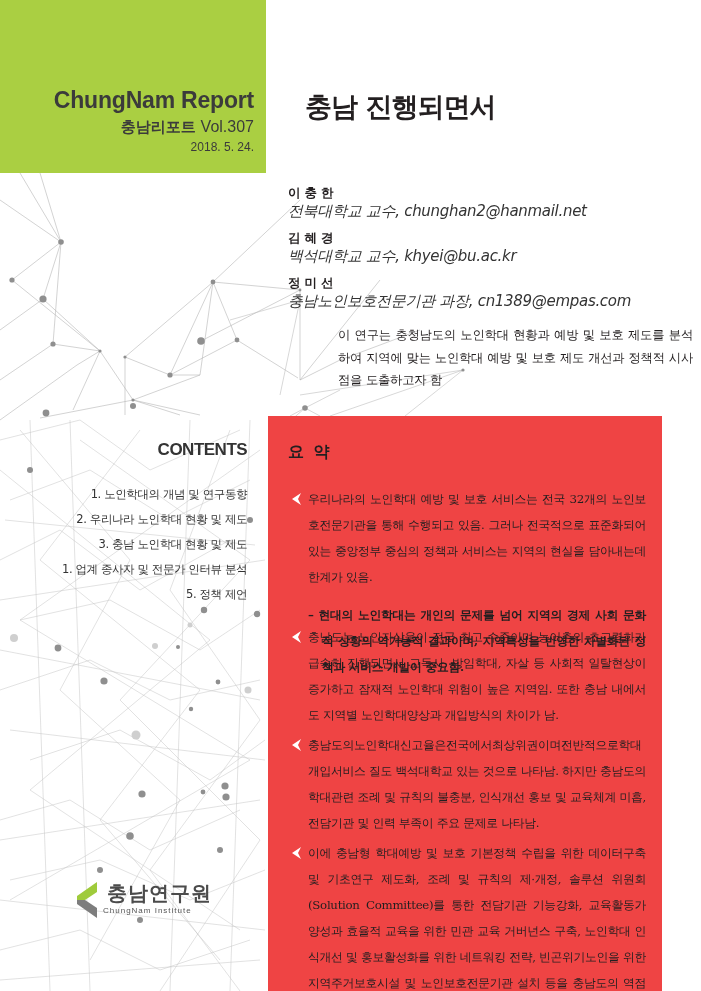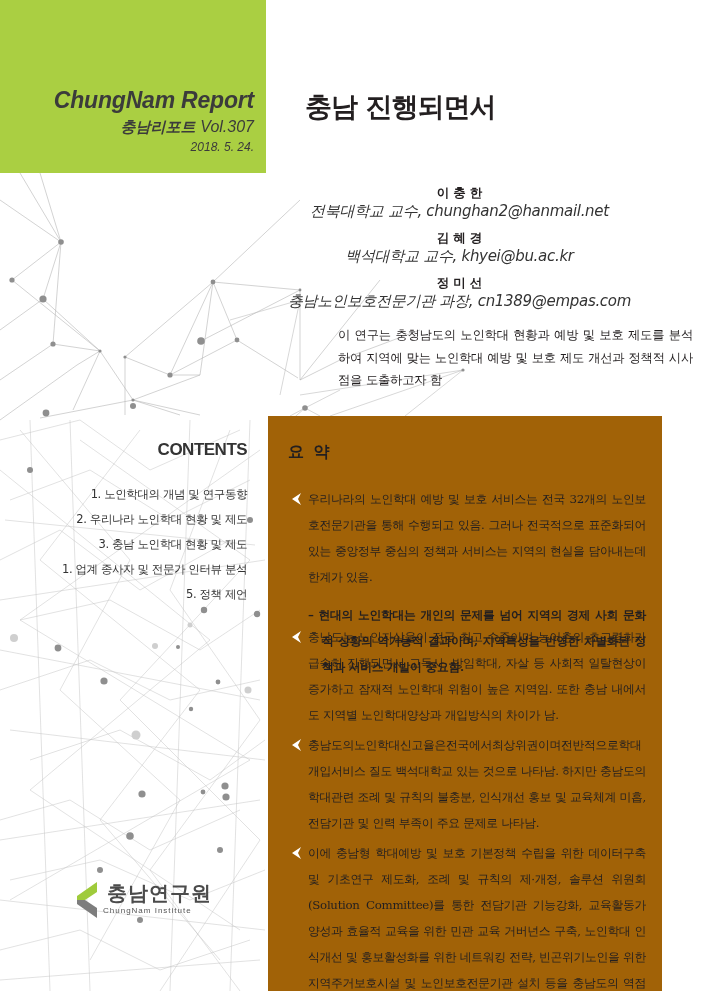--- a/index.html
+++ b/index.html
@@ -5,21 +5,21 @@
   html, body { margin: 0; padding: 0; }
   body {
     width: 701px; height: 991px; position: relative; overflow: hidden;
     background: #ffffff;
     font-family: "DejaVu Sans", "Liberation Sans", sans-serif;
     color: #231f20;
   }
   .net { position: absolute; left: 0; top: 0; width: 701px; height: 991px; z-index: 0; }
   .brand {
     position: absolute; left: 0; top: 0; width: 266px; height: 173px;
-    background: #aacf42; z-index: 2; font-style: italic;
+    background: #aacf42; z-index: 2;
   }
   .brand-en {
     position: absolute; right: 12px; top: 87px;
     font-family: "Liberation Sans", sans-serif; font-weight: bold;
     font-size: 23px; color: #3b3b3b; letter-spacing: -0.2px; white-space: nowrap;
   }
   .brand-ko {
     position: absolute; right: 12px; top: 118px;
     font-size: 15px; color: #3b3b3b; white-space: nowrap;
   }
@@ -27,39 +27,39 @@
   .brand-ko span.vol { font-family: "Liberation Sans", sans-serif; font-size: 16px; }
   .brand-date {
     position: absolute; right: 12px; top: 140px;
     font-family: "Liberation Sans", sans-serif; font-size: 12px; color: #3b3b3b;
   }
   .title {
     position: absolute; left: 305px; top: 86px; z-index: 2;
     font-size: 27px; font-weight: bold; color: #231f20; line-height: 42px;
     letter-spacing: -1px;
   }
-  .authors { position: absolute; right: 70px; top: 184px; z-index: 2; text-align: center; }
+  .authors { position: absolute; right: 70px; top: 184px; z-index: 2; text-align: left; }
   .author-name { font-size: 12.5px; font-weight: bold; letter-spacing: 4px; margin-right: -4px; color: #231f20; line-height: 18px; }
   .author-aff { font-size: 15px; color: #333; line-height: 18px; margin-bottom: 9px; letter-spacing: -0.3px; font-style: italic; }
   .abstract {
     position: absolute; left: 306px; top: 324px; width: 355px; z-index: 2;
     font-family: "DejaVu Serif", "Liberation Serif", serif;
     font-size: 12.3px; line-height: 22.5px; color: #231f20; text-align: justify;
     letter-spacing: -0.2px;
     margin-left: 32px;
   }
   .contents { position: absolute; left: 62px; top: 440px; z-index: 2; text-align: right; }
   .contents-title {
     font-family: "Liberation Sans", sans-serif; font-weight: bold;
     font-size: 17px; color: #333; letter-spacing: -0.5px; margin-bottom: 22px;
   }
   .contents-item { font-size: 11.5px; color: #333; line-height: 25px; letter-spacing: -0.4px; }
   .summary {
     position: absolute; left: 268px; top: 416px; width: 394px; height: 575px;
-    background: #a16207; z-index: 2;
+    background: #ef4444; z-index: 2;
   }
   .summary-title {
     position: absolute; left: 20px; top: 26px;
     font-size: 16px; font-weight: bold; color: #231f20; letter-spacing: 2px;
   }
   .sum-block {
     position: absolute; left: 20px; width: 358px;
     font-family: "DejaVu Serif", "Liberation Serif", serif;
     font-size: 11.8px; line-height: 26px; color: #231f20; text-align: justify;
     letter-spacing: -0.3px;

